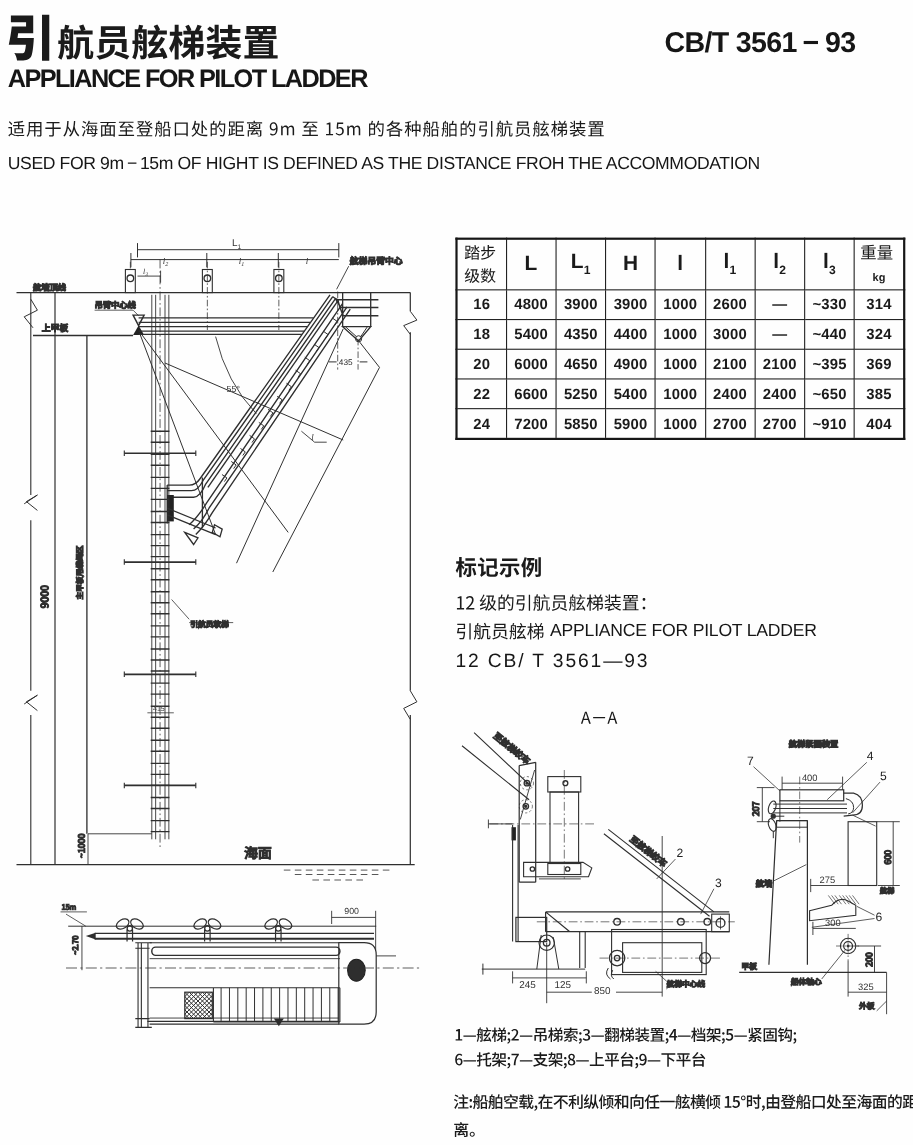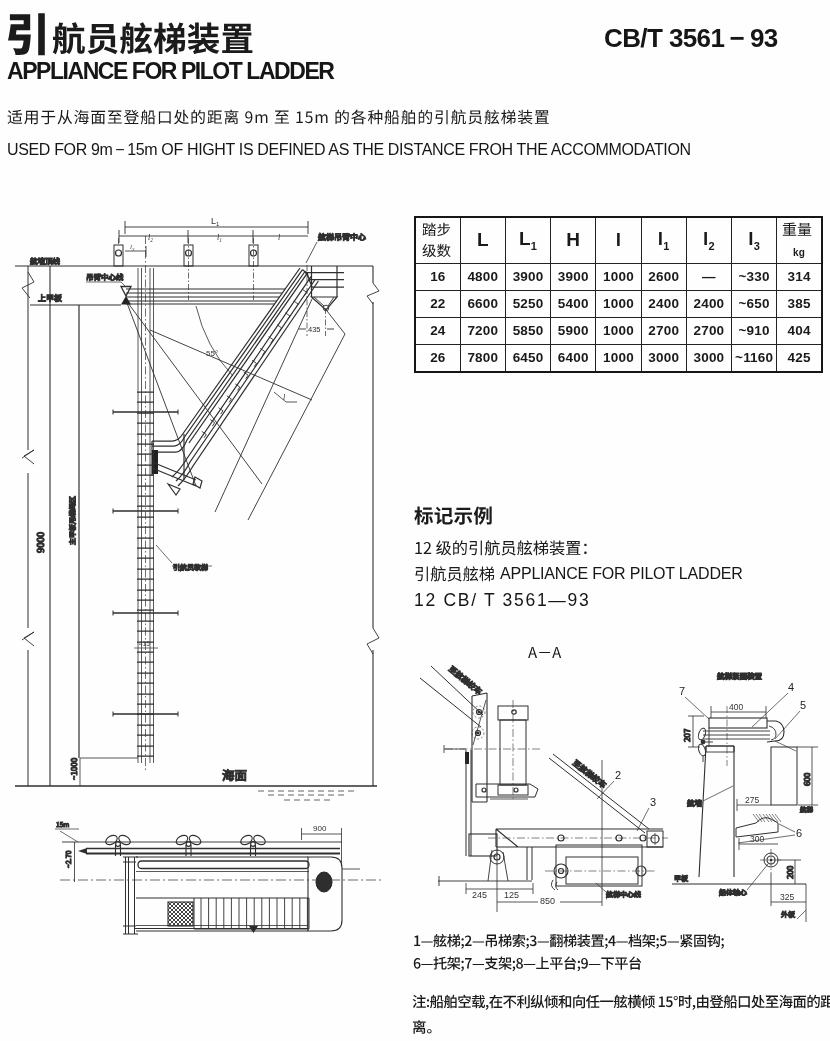--- a/index.html
+++ b/index.html
@@ -45,20 +45,42 @@
         <td>4800</td>
         <td>3900</td>
         <td>3900</td>
         <td>1000</td>
         <td>2600</td>
         <td>—</td>
         <td>~330</td>
         <td>314</td>
       </tr>
 <tr style="height:27.2px;">
+        <td>18</td>
+        <td>5400</td>
+        <td>4350</td>
+        <td>4400</td>
+        <td>1000</td>
+        <td>3000</td>
+        <td>—</td>
+        <td>~440</td>
+        <td>324</td>
+      </tr>
+<tr style="height:27.2px;">
+        <td>20</td>
+        <td>6000</td>
+        <td>4650</td>
+        <td>4900</td>
+        <td>1000</td>
+        <td>2100</td>
+        <td>2100</td>
+        <td>~395</td>
+        <td>369</td>
+      </tr>
+<tr style="height:27.2px;">
         <td>22</td>
         <td>6600</td>
         <td>5250</td>
         <td>5400</td>
         <td>1000</td>
         <td>2400</td>
         <td>2400</td>
         <td>~650</td>
         <td>385</td>
       </tr>
@@ -66,31 +88,20 @@
         <td>24</td>
         <td>7200</td>
         <td>5850</td>
         <td>5900</td>
         <td>1000</td>
         <td>2700</td>
         <td>2700</td>
         <td>~910</td>
         <td>404</td>
       </tr>
-<tr style="height:27.2px;">
-        <td>26</td>
-        <td>7800</td>
-        <td>6450</td>
-        <td>6400</td>
-        <td>1000</td>
-        <td>3000</td>
-        <td>3000</td>
-        <td>~1160</td>
-        <td>425</td>
-      </tr>
 </tbody>
   </table>
 
 <svg width="420" height="841" viewBox="410 200 420 841" style="left:410px;top:200px;" fill="none">
 
 <path d="M424.0 224.4H426.6V226.9H424.0ZM428.0 224.7V225.6H429.8C429.4 227.1 428.6 228.2 427.6 228.8C427.8 228.9 428.0 229.3 428.2 229.5C429.5 228.6 430.5 227.1 430.9 224.8L430.3 224.7L430.1 224.7ZM429.7 233.2H434.1V234.7H429.7ZM429.7 232.4V231.0H434.1V232.4ZM428.7 230.1V236.1H429.7V235.6H434.1V236.1H435.2V230.1ZM434.9 224.0C434.4 224.5 433.8 225.1 433.2 225.7C432.9 225.0 432.6 224.4 432.4 223.6V222.8H431.4V228.7C431.4 228.8 431.4 228.9 431.2 228.9C431.0 228.9 430.5 228.9 429.9 228.9C430.0 229.2 430.2 229.5 430.2 229.8C431.0 229.8 431.6 229.8 431.9 229.6C432.3 229.5 432.4 229.2 432.4 228.7V225.8C433.1 227.4 434.1 228.8 435.5 229.4C435.6 229.2 436.0 228.8 436.2 228.5C435.1 228.2 434.3 227.4 433.6 226.4C434.3 226.0 435.1 225.3 435.7 224.7ZM423.1 223.4V227.9H425.0V233.7L424.1 234.0V229.2H423.2V234.2L422.6 234.4L422.8 235.4C424.2 235.0 426.2 234.3 428.0 233.8L427.9 232.8L425.9 233.4V230.9H427.6V229.9H425.9V227.9H427.6V223.4Z M440.7 228.9C440.0 230.1 438.9 231.3 437.8 232.0C438.0 232.2 438.4 232.7 438.6 232.9C439.7 232.0 441.0 230.6 441.8 229.3ZM439.5 224.0V227.2H437.4V228.3H443.2V232.9H444.3C442.5 234.0 440.1 234.7 437.2 235.0C437.5 235.3 437.7 235.8 437.8 236.1C443.4 235.2 447.1 233.3 449.0 229.5L447.9 229.0C447.1 230.6 446.0 231.9 444.4 232.8V228.3H450.1V227.2H444.5V225.4H448.8V224.4H444.5V222.8H443.3V227.2H440.6V224.0Z" fill="#1b1b1b"></path>
 <path d="M422.6 255.2 422.9 256.3C424.2 255.7 426.1 255.0 427.8 254.4L427.6 253.4C425.7 254.1 423.8 254.8 422.6 255.2ZM427.8 244.8V245.8H429.4C429.2 250.4 428.7 254.2 426.8 256.5C427.0 256.7 427.5 257.0 427.7 257.2C429.0 255.6 429.7 253.4 430.0 250.9C430.5 252.0 431.1 253.1 431.9 254.1C431.0 255.1 429.9 255.8 428.8 256.3C429.0 256.5 429.4 256.9 429.6 257.2C430.7 256.7 431.7 255.9 432.5 254.9C433.3 255.9 434.2 256.6 435.3 257.1C435.4 256.9 435.8 256.5 436.0 256.3C435.0 255.8 434.0 255.0 433.2 254.1C434.2 252.8 435.0 251.1 435.4 249.0L434.7 248.7L434.5 248.7H433.1C433.4 247.5 433.8 246.0 434.2 244.8ZM430.5 245.8H432.8C432.5 247.1 432.0 248.7 431.7 249.7H434.2C433.8 251.1 433.2 252.3 432.5 253.3C431.6 252.0 430.8 250.4 430.3 248.8C430.4 247.8 430.5 246.8 430.5 245.8ZM422.8 249.9C423.0 249.8 423.4 249.7 425.2 249.4C424.6 250.4 423.9 251.2 423.7 251.5C423.2 252.0 422.9 252.4 422.6 252.4C422.7 252.7 422.8 253.2 422.9 253.4C423.2 253.2 423.7 253.0 427.6 251.9C427.5 251.6 427.5 251.2 427.5 250.9L424.7 251.7C425.7 250.5 426.8 248.9 427.7 247.4L426.8 246.9C426.5 247.4 426.2 247.9 425.9 248.5L423.9 248.7C424.8 247.4 425.7 245.8 426.4 244.3L425.4 243.8C424.7 245.6 423.6 247.5 423.3 248.0C423.0 248.4 422.7 248.8 422.4 248.9C422.6 249.1 422.7 249.6 422.8 249.9Z M442.9 244.1C442.7 244.7 442.2 245.5 441.8 246.0L442.5 246.4C442.9 245.9 443.4 245.2 443.8 244.5ZM437.8 244.5C438.2 245.1 438.5 245.9 438.7 246.4L439.5 246.1C439.4 245.5 439.0 244.7 438.6 244.2ZM442.4 252.2C442.1 253.0 441.6 253.6 441.1 254.2C440.5 253.9 440.0 253.6 439.4 253.4C439.6 253.0 439.9 252.7 440.1 252.2ZM438.1 253.8C438.8 254.1 439.6 254.4 440.3 254.8C439.4 255.5 438.3 255.9 437.1 256.2C437.3 256.4 437.5 256.8 437.6 257.0C439.0 256.7 440.2 256.1 441.2 255.3C441.7 255.6 442.1 255.8 442.5 256.1L443.2 255.4C442.8 255.1 442.4 254.9 441.9 254.6C442.7 253.8 443.3 252.8 443.7 251.5L443.1 251.3L442.9 251.3H440.5L440.9 250.6L439.9 250.4C439.8 250.7 439.6 251.0 439.5 251.3H437.5V252.2H439.0C438.7 252.8 438.4 253.3 438.1 253.8ZM440.2 243.8V246.5H437.2V247.4H439.9C439.2 248.4 438.1 249.3 437.1 249.7C437.3 249.9 437.5 250.3 437.7 250.5C438.5 250.0 439.5 249.2 440.2 248.4V250.1H441.2V248.2C441.9 248.7 442.8 249.4 443.2 249.7L443.8 248.9C443.4 248.7 442.2 247.9 441.5 247.4H444.2V246.5H441.2V243.8ZM445.6 243.9C445.3 246.5 444.6 248.9 443.5 250.4C443.7 250.6 444.1 250.9 444.3 251.1C444.7 250.6 445.0 249.9 445.3 249.2C445.6 250.6 446.0 252.0 446.6 253.1C445.8 254.5 444.6 255.6 443.0 256.3C443.2 256.5 443.5 257.0 443.6 257.2C445.1 256.4 446.2 255.4 447.1 254.1C447.8 255.4 448.7 256.3 449.9 257.0C450.0 256.8 450.3 256.4 450.6 256.2C449.4 255.5 448.4 254.5 447.7 253.1C448.4 251.6 448.9 249.8 449.3 247.6H450.2V246.6H446.1C446.3 245.8 446.5 245.0 446.6 244.1ZM448.2 247.6C448.0 249.3 447.7 250.8 447.1 252.0C446.6 250.7 446.2 249.2 445.9 247.6Z" fill="#1b1b1b"></path>
 
 <path d="M784.4 226.9V231.6H788.9V232.6H783.9V233.5H788.9V234.8H782.8V235.7H796.2V234.8H790.0V233.5H795.3V232.6H790.0V231.6H794.7V226.9H790.0V226.0H796.2V225.1H790.0V223.9C791.8 223.8 793.4 223.6 794.7 223.4L794.1 222.5C791.7 222.9 787.5 223.2 784.0 223.3C784.1 223.5 784.2 223.9 784.2 224.2C785.7 224.1 787.3 224.1 788.9 224.0V225.1H782.9V226.0H788.9V226.9ZM785.5 229.6H788.9V230.7H785.5ZM790.0 229.6H793.6V230.7H790.0ZM785.5 227.7H788.9V228.8H785.5ZM790.0 227.7H793.6V228.8H790.0Z M800.8 225.0H808.2V225.8H800.8ZM800.8 223.6H808.2V224.4H800.8ZM799.7 222.9V226.5H809.3V222.9ZM797.8 227.2V228.0H811.2V227.2ZM800.5 230.9H803.9V231.8H800.5ZM805.0 230.9H808.7V231.8H805.0ZM800.5 229.4H803.9V230.2H800.5ZM805.0 229.4H808.7V230.2H805.0ZM797.7 235.0V235.8H811.3V235.0H805.0V234.1H810.1V233.3H805.0V232.5H809.8V228.7H799.4V232.5H803.9V233.3H799.0V234.1H803.9V235.0Z" fill="#1b1b1b"></path>
 

